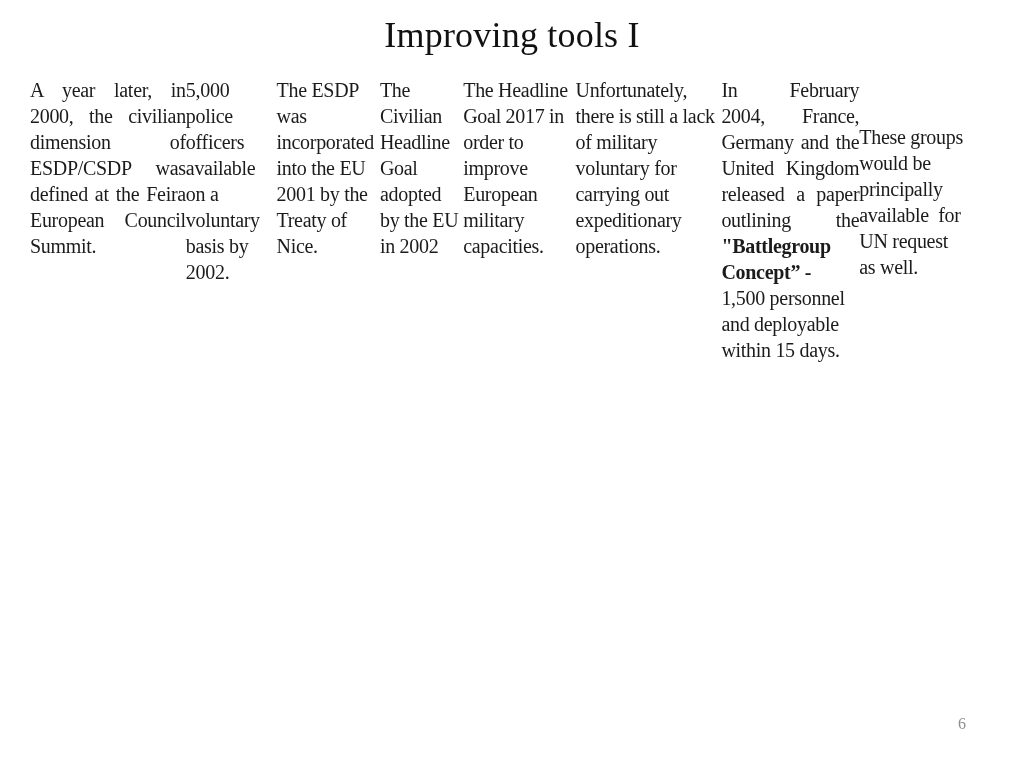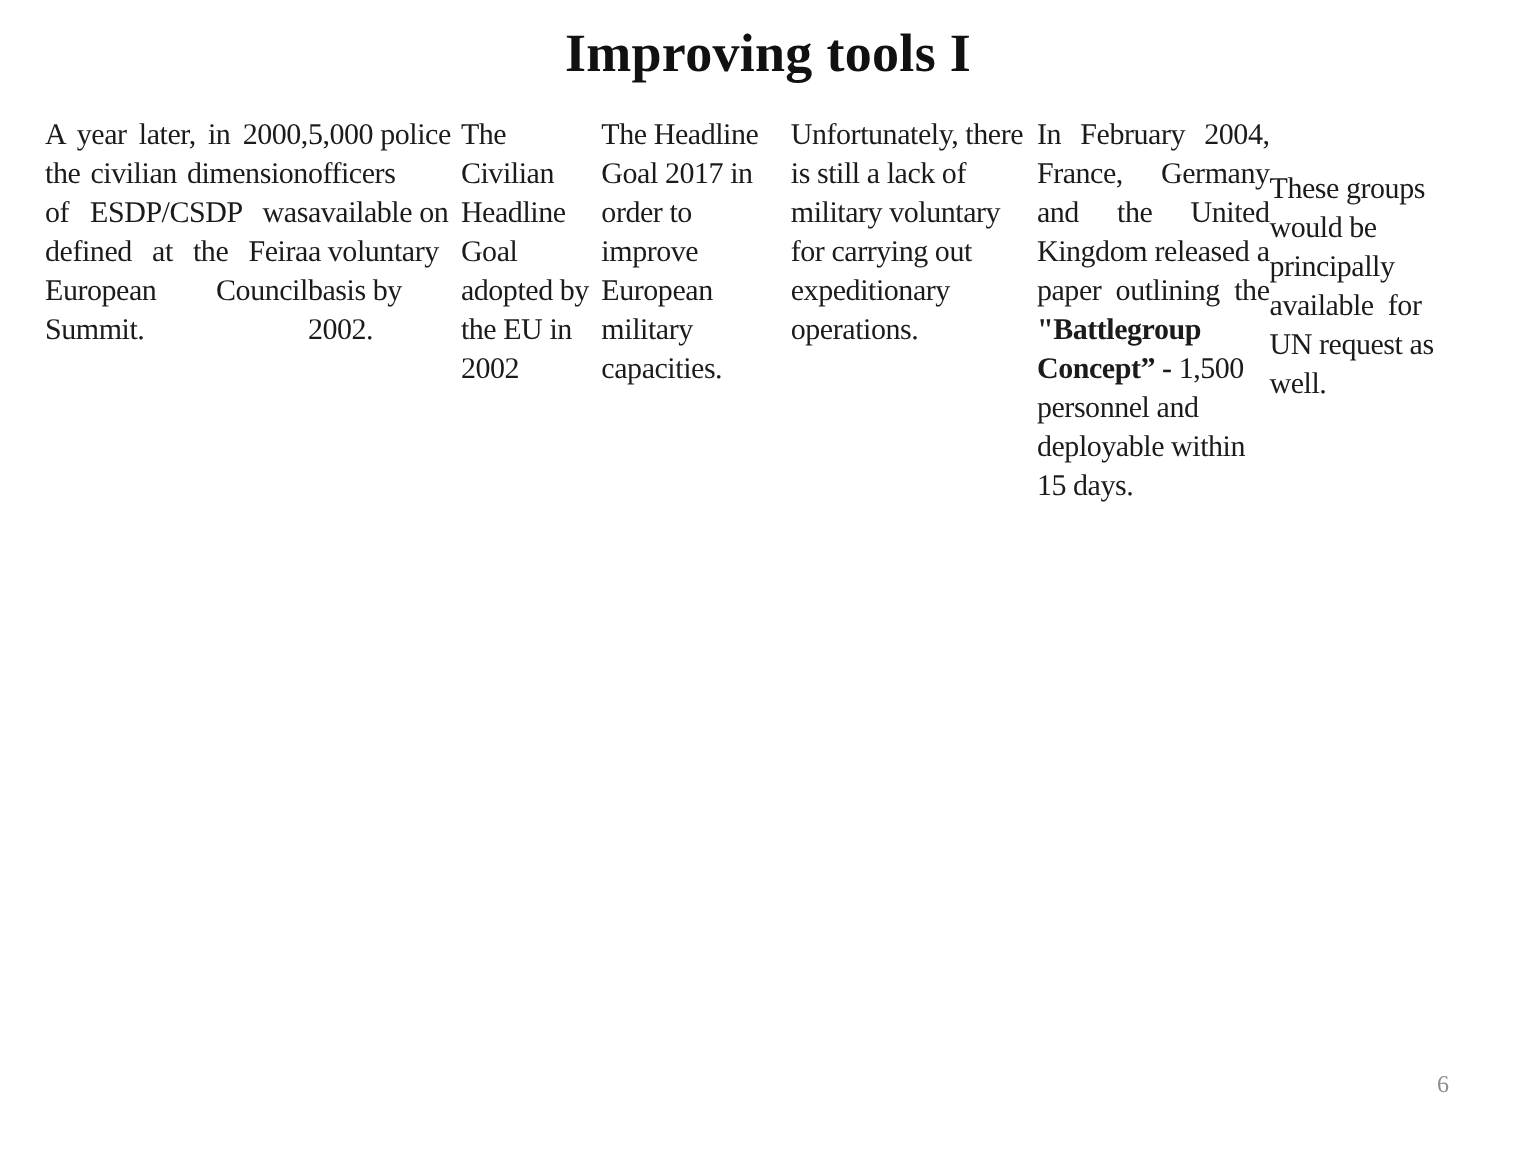--- a/index.html
+++ b/index.html
@@ -21,21 +21,21 @@
   .title {
     position: absolute;
     top: 11px;
     left: 0;
     width: 100%;
     margin: 0;
     text-align: center;
     font-family: "Liberation Serif", serif;
     font-size: 36px;
     line-height: 48px;
-    font-weight: bold;
+    font-weight: normal;
     color: var(--title-color);
     letter-spacing: 0.2px;
   }
   .content {
     position: absolute;
     left: 30px;
     top: 77px;
     width: 933px;
     display: flex;
     color: var(--text-color);
@@ -44,21 +44,21 @@
     letter-spacing: -0.3px;
   }
   .para { margin: 0 0 40px 0; }
   .line { display: block; }
   .stretch {
     text-align: justify;
     text-align-last: justify;
   }
   .bold { font-weight: bold; }
   .para-un {
-    margin-top: 36px;
+    margin-top: 47px;
     white-space: pre-wrap;
   }
   .page-number {
     position: absolute;
     top: 714px;
     right: 58px;
     font-family: "Liberation Serif", serif;
     font-size: 16px;
     line-height: 20px;
     color: var(--page-num-color);
@@ -73,20 +73,21 @@
 
   <div class="content">
 
     <div class="para">
       <span class="line stretch">A year later, in 2000, the civilian dimension of ESDP/CSDP was defined at the Feira European Council</span>
       <span class="line">Summit.</span>
     </div>
 
     <div class="para line">5,000 police officers available on a voluntary basis by 2002.</div>
 
+    <div class="para line">The ESDP was incorporated into the EU 2001 by the Treaty of Nice.</div>
 
     <div class="para line">The Civilian Headline Goal adopted by the EU in 2002</div>
 
     <div class="para line">The Headline Goal 2017 in order to improve European military capacities.</div>
 
     <div class="para line">Unfortunately, there is still a lack of military voluntary for carrying out expeditionary operations.</div>
 
     <div class="para">
       <span class="line stretch">In February 2004, France, Germany and the United Kingdom released a paper outlining the</span>
       <span class="line">

